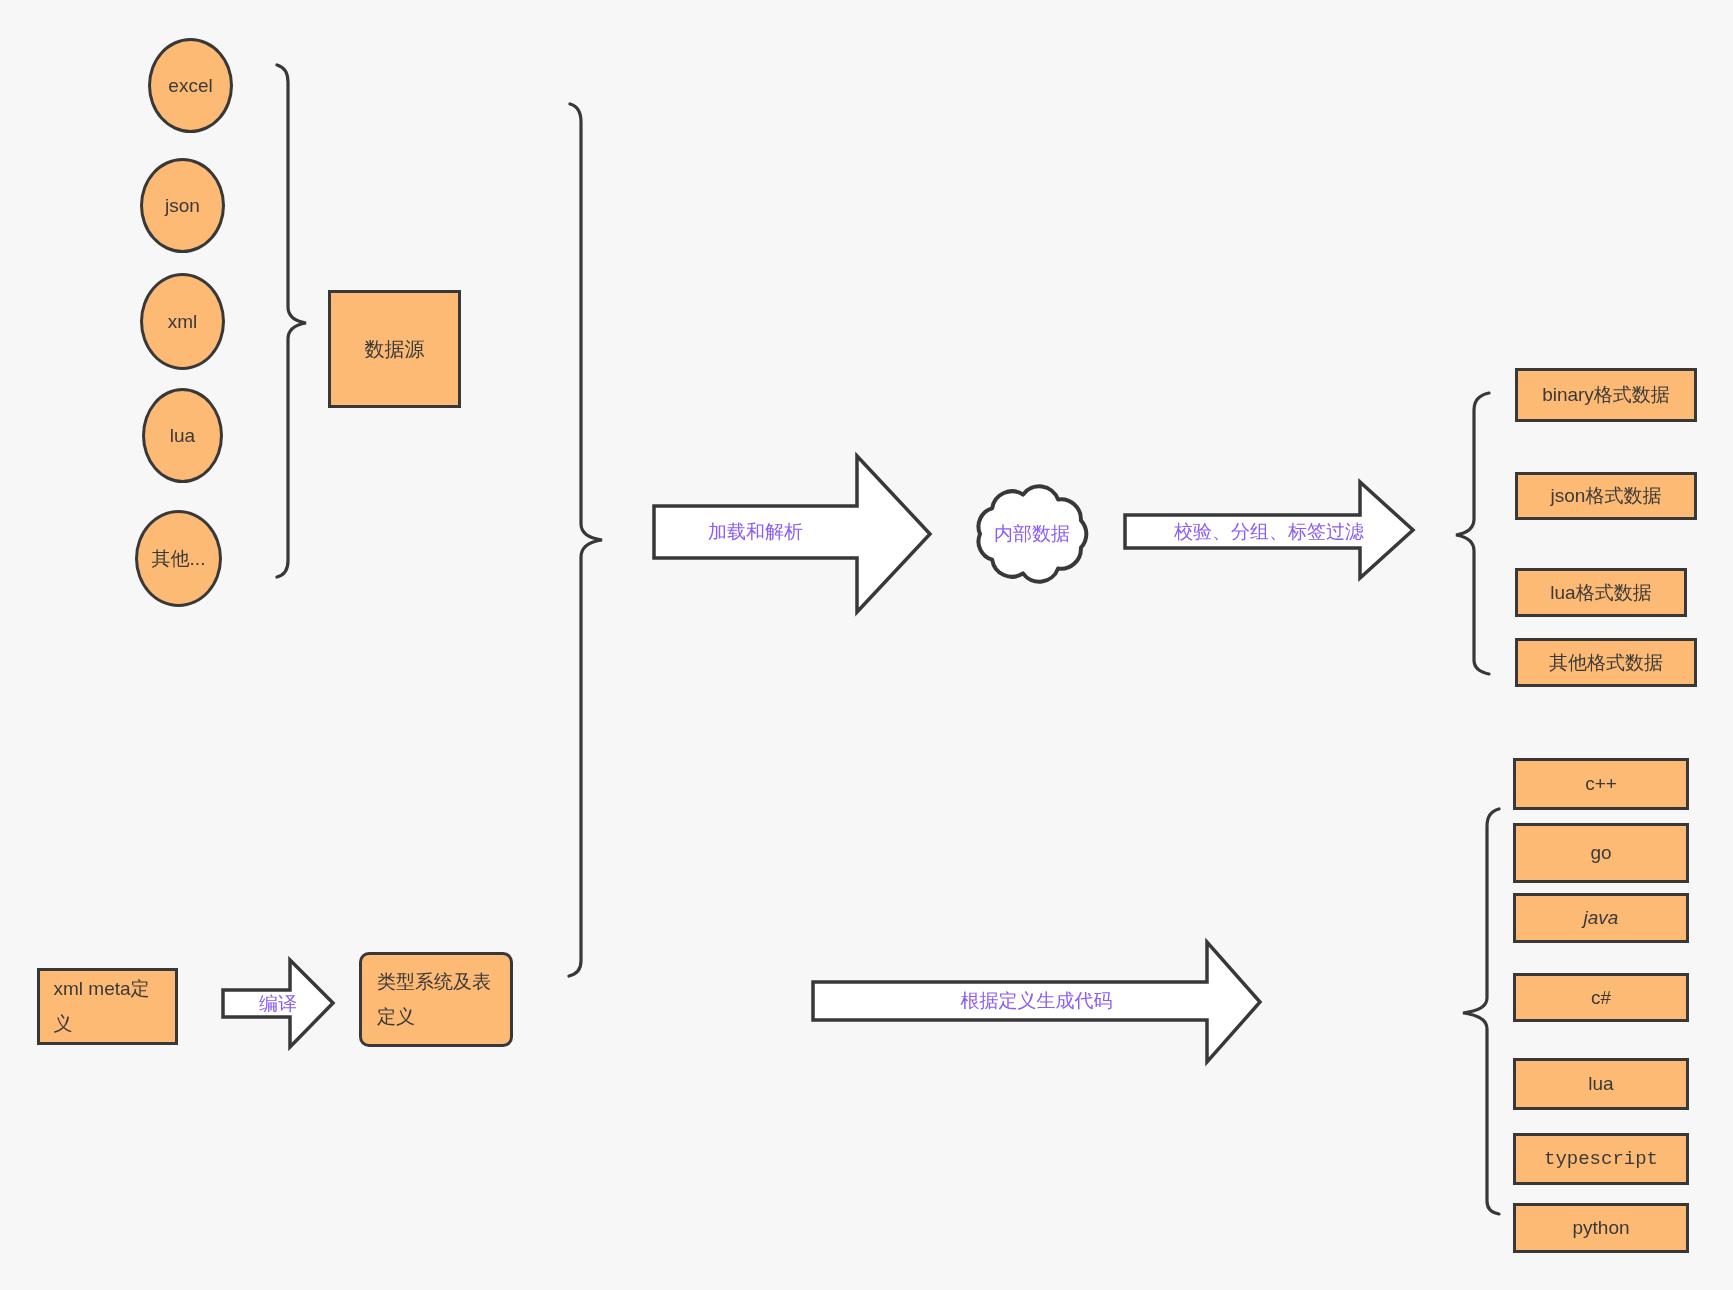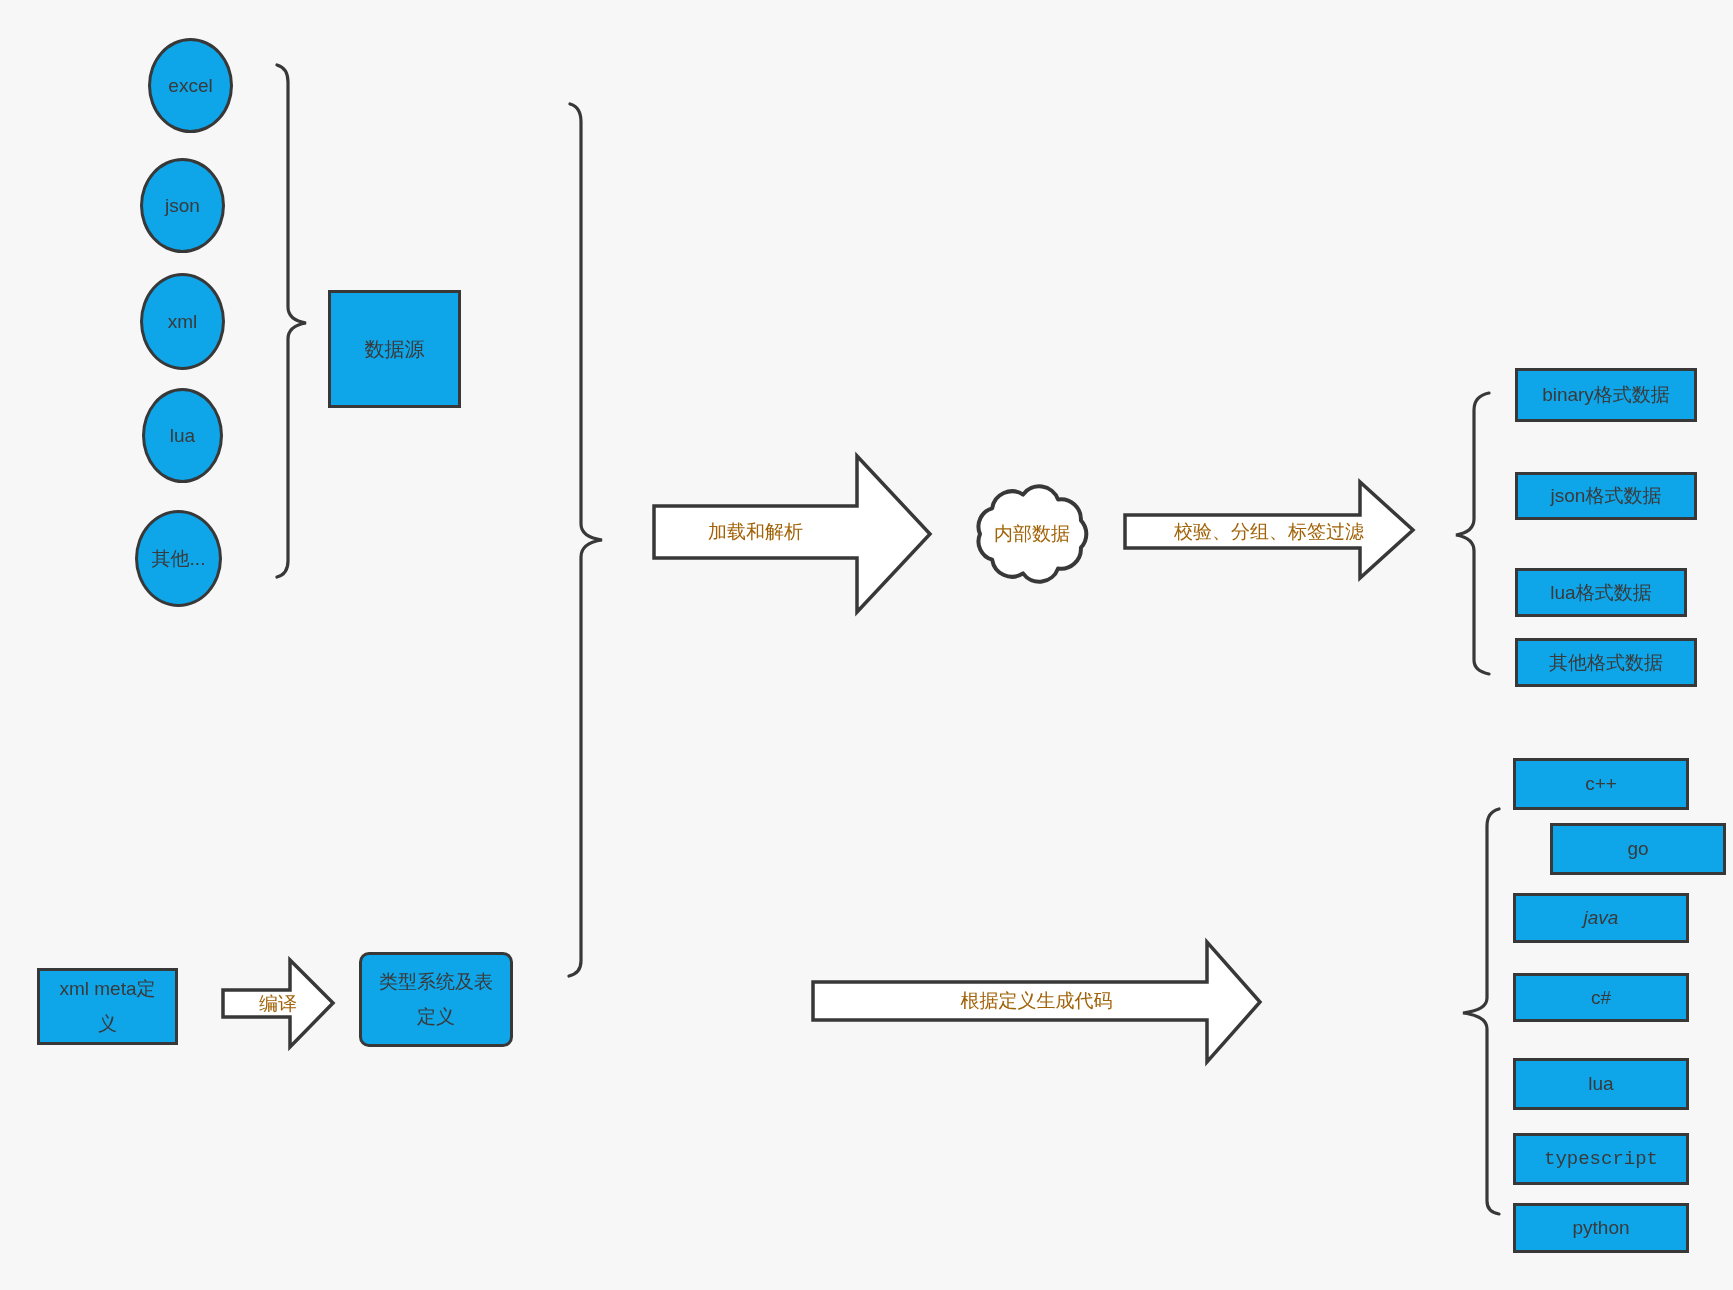--- a/index.html
+++ b/index.html
@@ -11,35 +11,34 @@
     position:relative;
     width:1733px;height:1290px;
     background:#f7f7f7;
     overflow:hidden;
     color:#3a3a3a;
   }
   #shapes{position:absolute;left:0;top:0;}
   .node{
     position:absolute;
     box-sizing:border-box;
-    background:#0ea5e9;
+    background:#fdba74;
     border:3.5px solid #383838;
     display:flex;align-items:center;justify-content:center;
-    text-align:center;
     font-size:19px;
     color:#3a3a3a;
   }
   .ellipse{border-radius:50%;}
   .rounded{border-radius:10px;}
   .label{
     position:absolute;
     display:flex;align-items:center;justify-content:center;
     text-align:center;
     font-size:19px;
-    color:#a16207;
+    color:#8b5cf6;
     pointer-events:none;
     white-space:nowrap;
   }
   .wrap{white-space:normal;line-height:1.8;}
   .big{font-size:20px;}
   path.stroke-shape{fill:none;stroke:#383838;stroke-width:3.2;stroke-linecap:round;}
   polygon.block-arrow{fill:#ffffff;stroke:#383838;stroke-width:3.5;stroke-linejoin:miter;}
   path.cloud{fill:#ffffff;stroke:#383838;stroke-width:4;stroke-linejoin:round;}
 </style>
 </head>
@@ -114,21 +113,21 @@
   <div class="node" style="left:1515px;top:568px;width:172px;height:49px;">
     <span>lua格式数据</span>
   </div>
   <div class="node" style="left:1515px;top:638px;width:182px;height:49px;">
     <span>其他格式数据</span>
   </div>
 
   <div class="node" style="left:1513px;top:758px;width:176px;height:52px;">
     <span>c++</span>
   </div>
-  <div class="node" style="left:1513px;top:823px;width:176px;height:52px;margin-left:37px;">
+  <div class="node" style="left:1513px;top:823px;width:176px;height:60px;">
     <span>go</span>
   </div>
   <div class="node" style="left:1513px;top:893px;width:176px;height:50px;font-style:italic;">
     <span>java</span>
   </div>
   <div class="node" style="left:1513px;top:973px;width:176px;height:49px;">
     <span>c#</span>
   </div>
   <div class="node" style="left:1513px;top:1058px;width:176px;height:52px;">
     <span>lua</span>

